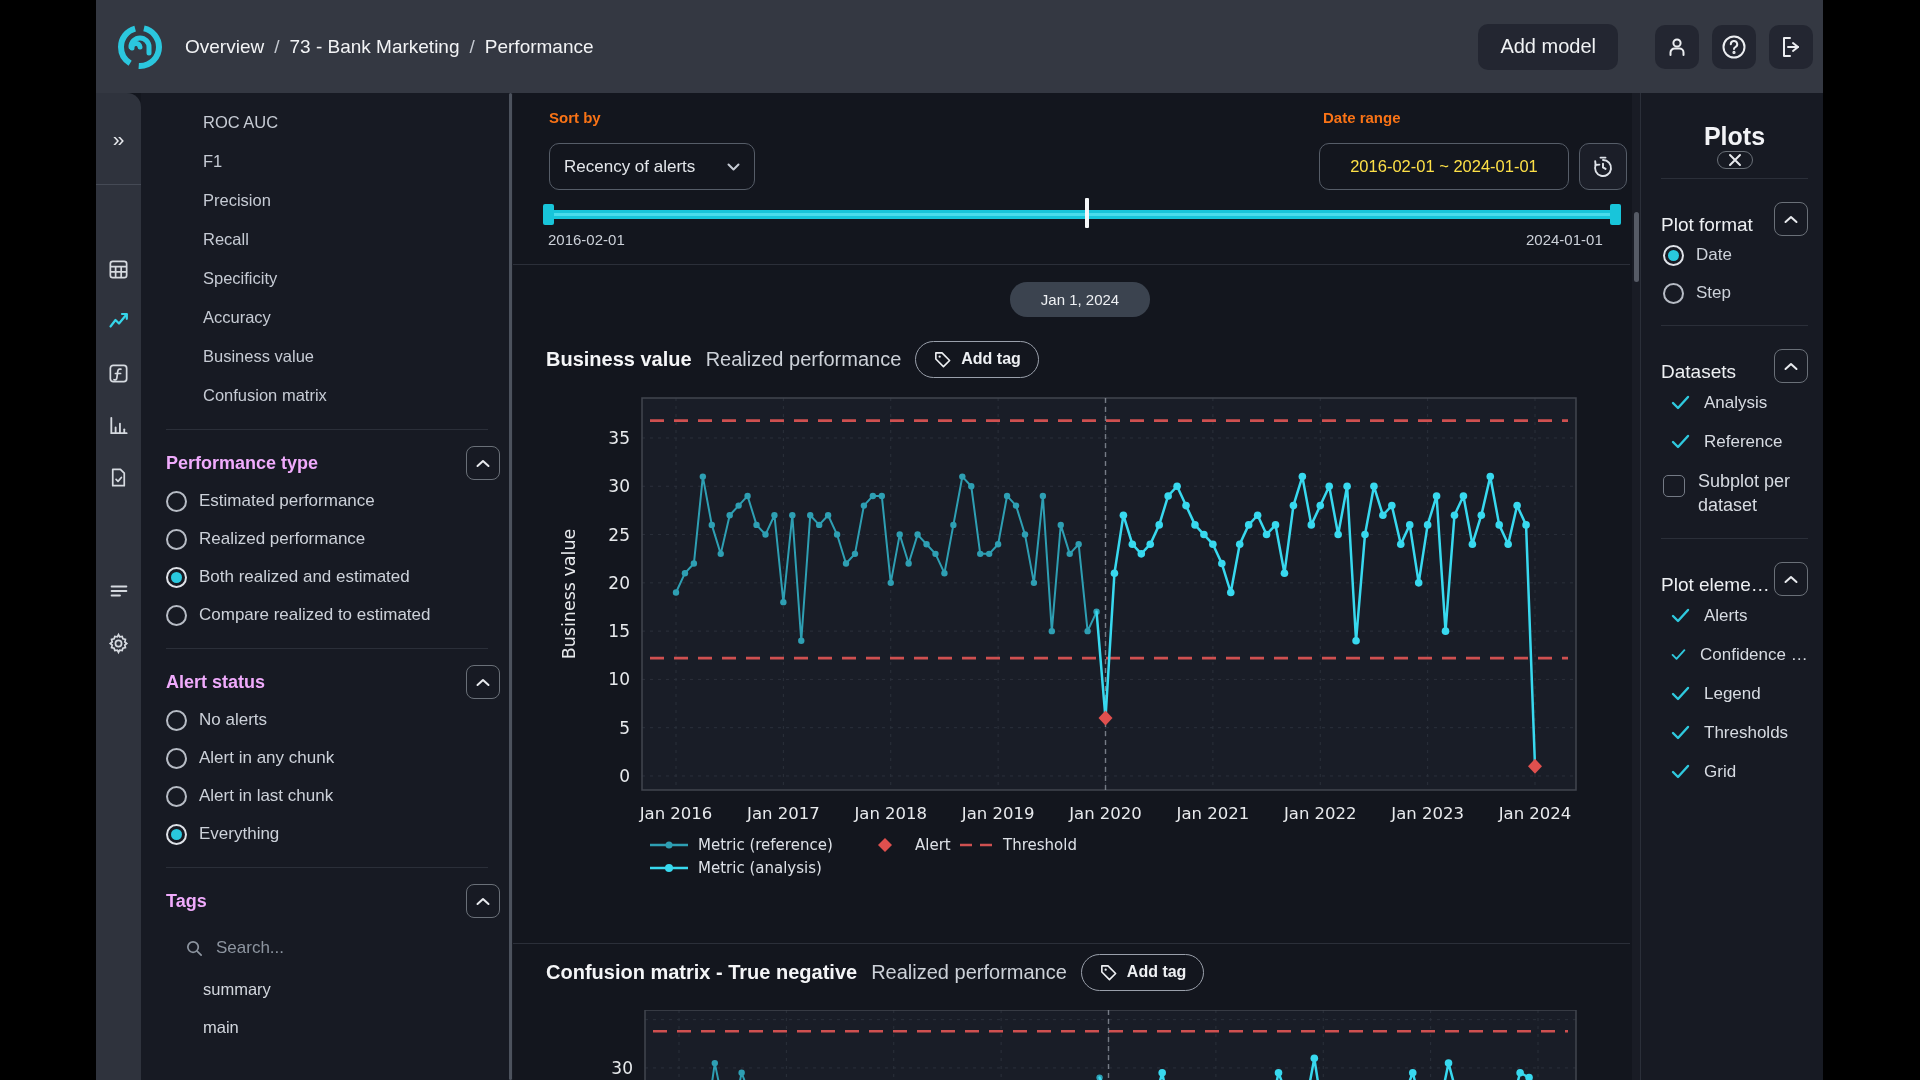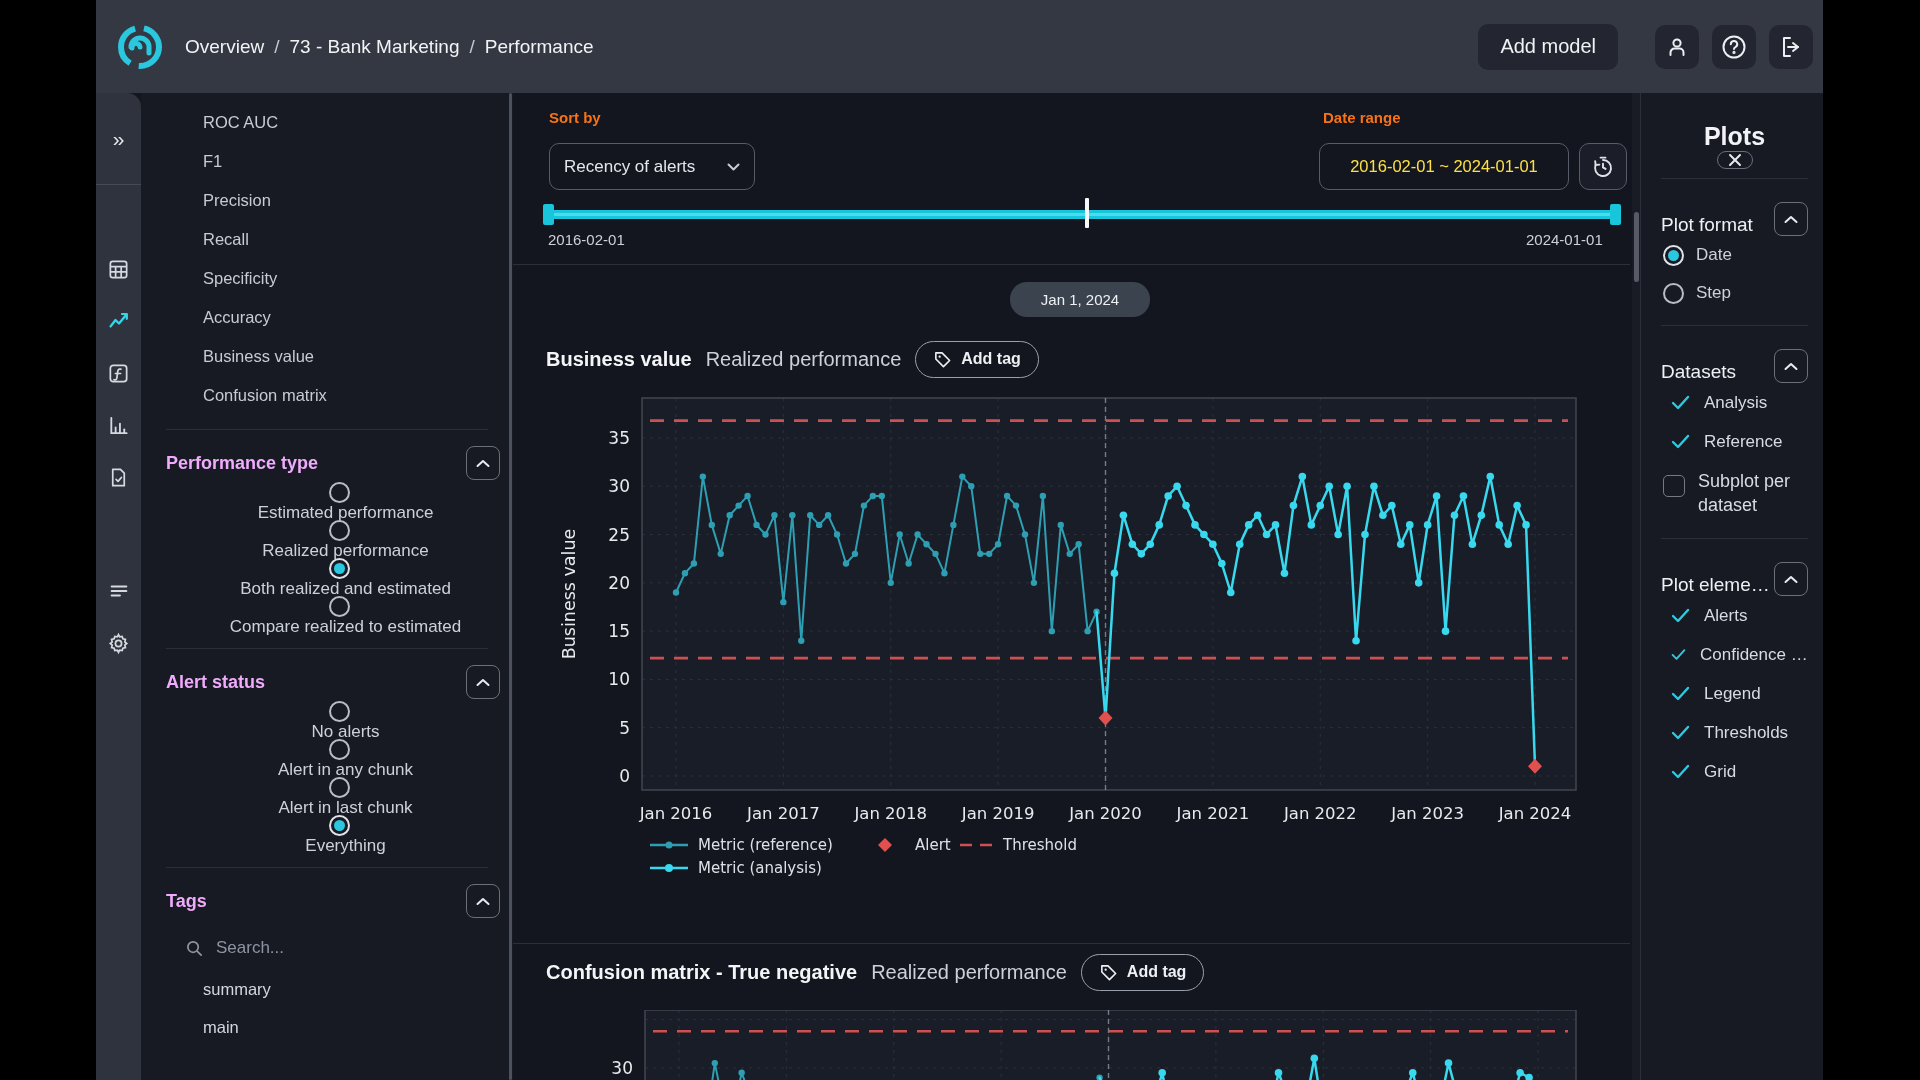--- a/index.html
+++ b/index.html
@@ -32,21 +32,21 @@
   .sidebar{width:372px;background:#171a23;flex:0 0 auto;position:relative;overflow:hidden;
            padding-top:10px;}
   .sb-scrollbar{position:absolute;right:1px;top:0;width:3px;height:100%;background:#4c525d;border-radius:2px;}
   .metric-item{height:39px;line-height:39px;padding-left:62px;font-size:16.5px;color:#c6cbd4;cursor:pointer;white-space:nowrap;}
   .sb-divider{border:none;border-top:1px solid #2b2f39;margin:14px 25px 14px 25px;}
   .sb-section-head{display:flex;align-items:center;justify-content:space-between;
                    padding:0 13px 0 25px;height:38px;}
   .sb-section-title{font-size:18px;font-weight:700;color:#f0abfc;}
   .collapse-btn{width:34px;height:34px;border:1.5px solid #6a7078;background:transparent;border-radius:8px;
                 display:flex;align-items:center;justify-content:center;cursor:pointer;color:#e8eaee;flex:0 0 auto;}
-  .radio-row{display:flex;align-items:center;height:38px;padding-left:25px;cursor:pointer;flex-direction:column;}
+  .radio-row{display:flex;align-items:center;height:38px;padding-left:25px;cursor:pointer;}
   .radio-dot{width:21px;height:21px;border-radius:50%;border:2px solid #b7bcc5;flex:0 0 auto;
              display:flex;align-items:center;justify-content:center;}
   .radio-dot.sel{border-color:#dfe2e8;}
   .radio-dot.sel::after{content:"";width:11px;height:11px;border-radius:50%;background:#29c8de;}
   .radio-label{margin-left:12px;font-size:17px;color:#ccd1d9;}
   .tags-search{display:flex;align-items:center;gap:10px;margin:10px 0 4px 44px;height:36px;color:#8d95a0;}
   .tags-search input{background:transparent;border:none;outline:none;color:#cdd2da;
                      font-size:17px;font-family:inherit;width:220px;}
   .tags-search input::placeholder{color:#8d95a0;}
   .tag-item{height:38px;line-height:38px;padding-left:62px;font-size:16.5px;color:#d2d6dd;cursor:pointer;}

